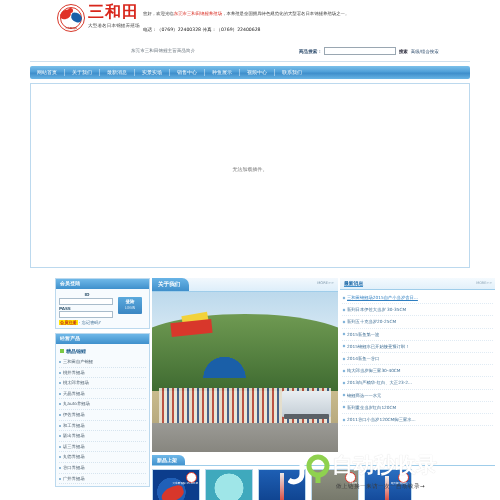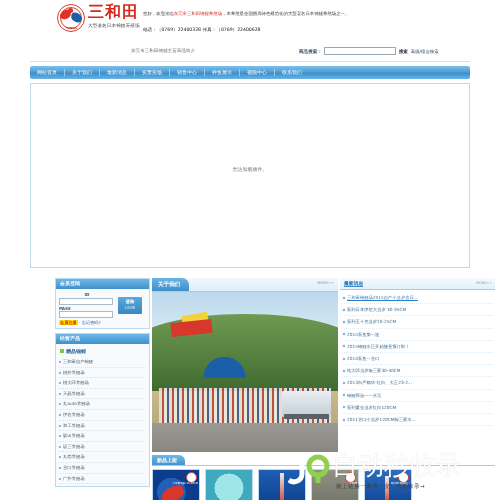--- a/index.html
+++ b/index.html
@@ -293,21 +293,21 @@
   
   .watermark{
     position:absolute;left:288px;top:452px;width:212px;height:48px;
     pointer-events:none;
   }
   .wm-mark{
     position:absolute;left:0;top:0;width:46px;height:34px;
   }
   .wm-text{
     position:absolute;left:44px;top:-2px;
-    font-size:26px;font-weight:normal;color:#ffffff;
+    font-size:21px;font-weight:bold;color:#ffffff;
     letter-spacing:0px;line-height:30px;
     text-shadow:0 0 1px rgba(0,0,0,.18);
     white-space:nowrap;
   }
   .wm-sub{
     position:absolute;left:48px;top:31px;
     font-size:5.6px;color:#3b3b3b;white-space:nowrap;letter-spacing:.4px;
   }
 </style>
 </head>

